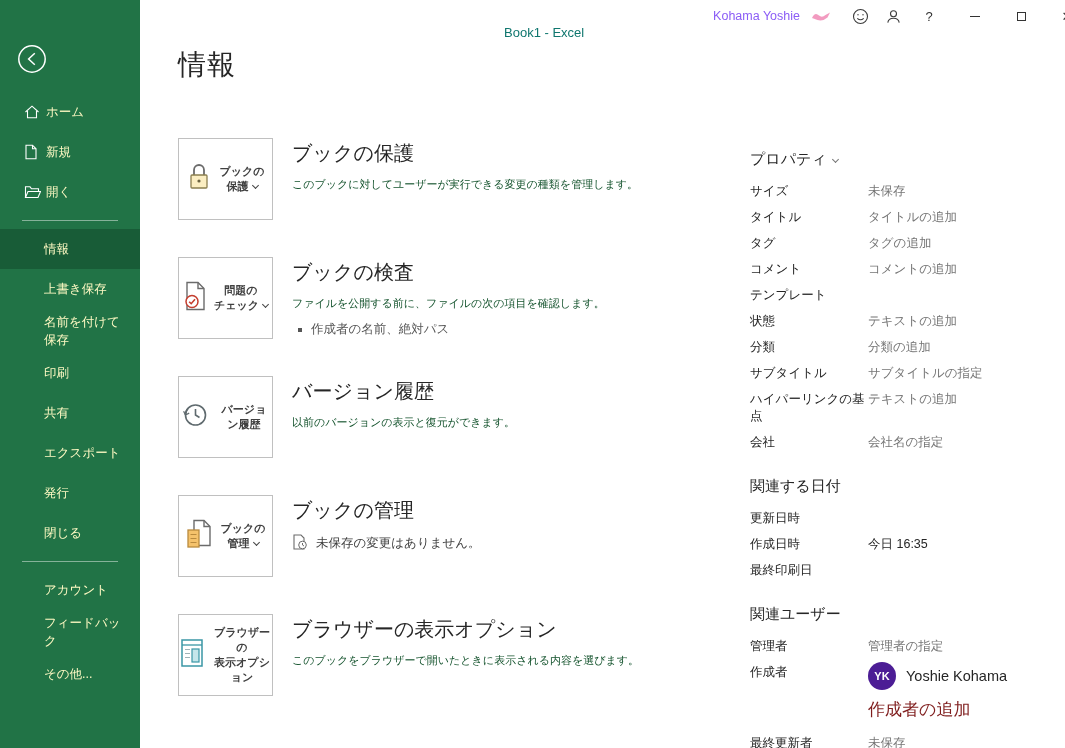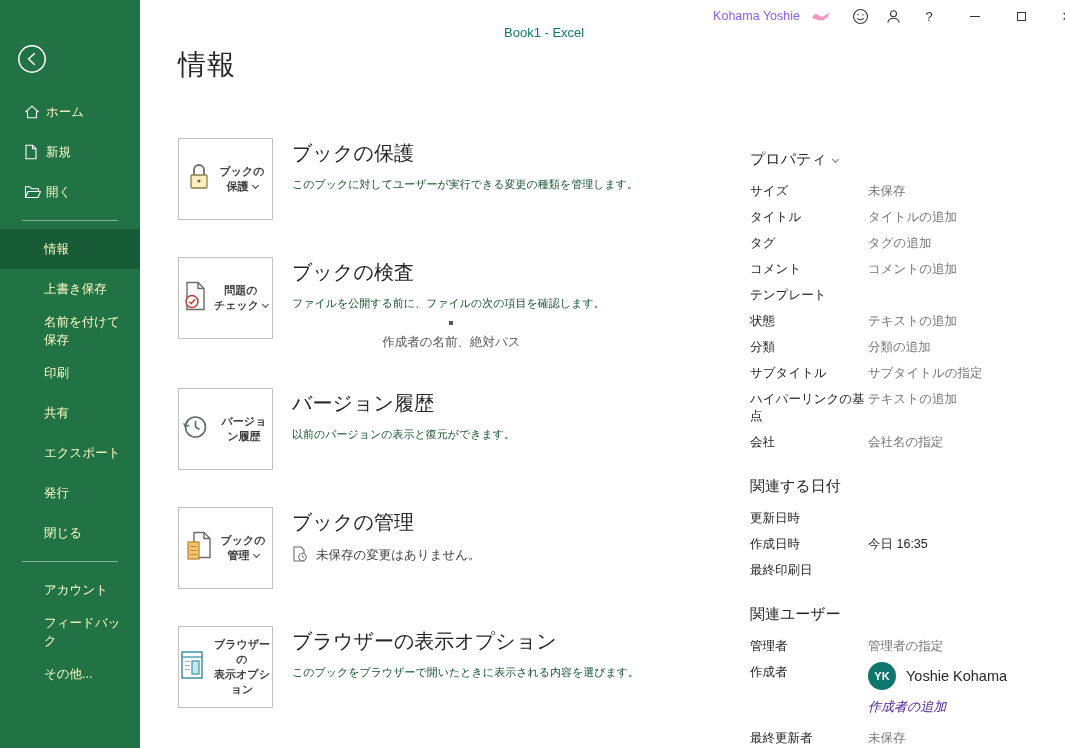--- a/index.html
+++ b/index.html
@@ -41,37 +41,37 @@
   .sect { display:flex; margin-bottom:37px; }
   .sect-btn { width:95px; height:82px; border:1px solid #c0c0c0; background:#fff; flex-shrink:0;
     display:flex; flex-direction:row; align-items:center; justify-content:center; gap:7px; cursor:pointer; }
   .sect-btn-label { font-size:11px; font-weight:bold; color:#404040; text-align:center; line-height:1.35; }
   .chev { display:inline-block; width:5px; height:5px; border-right:1.4px solid #444;
     border-bottom:1.4px solid #444; transform:rotate(45deg); margin-left:4px; vertical-align:2px; }
   .chev.gray { border-color:#767676; margin-left:6px; }
   .sect-text { margin-left:19px; }
   .sect-title { font-size:20px; font-weight:400; color:#262626; margin:2px 0 10px; }
   .sect-desc { font-size:11px; color:#14532d; }
-  .bullet-row { display:flex; align-items:center; gap:9px; margin:10px 0 0 6px; font-size:12.5px; color:#555;flex-direction:column; }
+  .bullet-row { display:flex; align-items:center; gap:9px; margin:10px 0 0 6px; font-size:12.5px; color:#555; }
   .bullet-sq { width:4px; height:4px; background:#555; display:inline-block; flex-shrink:0; }
   .status-row { display:flex; align-items:center; gap:9px; margin-top:4px; font-size:12.5px; color:#404040; }
 
   
   .sec-heading { font-size:15px; color:#262626; margin:26px 0 14px; }
   .sec-heading.first { margin-top:6px; cursor:pointer; }
   .prop-row { display:flex; align-items:flex-start; margin-bottom:9px; font-size:12.5px; }
   .prop-label { width:118px; flex-shrink:0; color:#262626; }
   .prop-value { color:#767676; min-height:15px; }
   .prop-value.action { cursor:pointer; }
   .prop-value.dark { color:#262626; }
   .persona { display:flex; align-items:center; gap:10px; cursor:pointer; margin-top:-2px; }
-  .avatar { width:28px; height:28px; border-radius:50%; background:#0f766e; color:#fff;
+  .avatar { width:28px; height:28px; border-radius:50%; background:#4c1d95; color:#fff;
     font-size:11px; font-weight:bold; display:flex; align-items:center; justify-content:center; flex-shrink:0; }
   .persona-name { font-size:14.5px; color:#262626; }
-  .add-author { margin:8px 0 14px 118px; font-size:13px; color:#4c1d95; cursor:pointer;font-style:italic; }
+  .add-author { margin:8px 0 14px 118px; font-size:17px; color:#7f1d1d; cursor:pointer; }
 </style>
 </head>
 <body>
 
 <div class="app">
 
   <aside class="sidebar">
     <div class="back">
       <svg width="30" height="30" viewBox="0 0 30 30">
         <circle cx="15" cy="15" r="13.2" fill="none" stroke="#fff" stroke-width="1.5"></circle>

